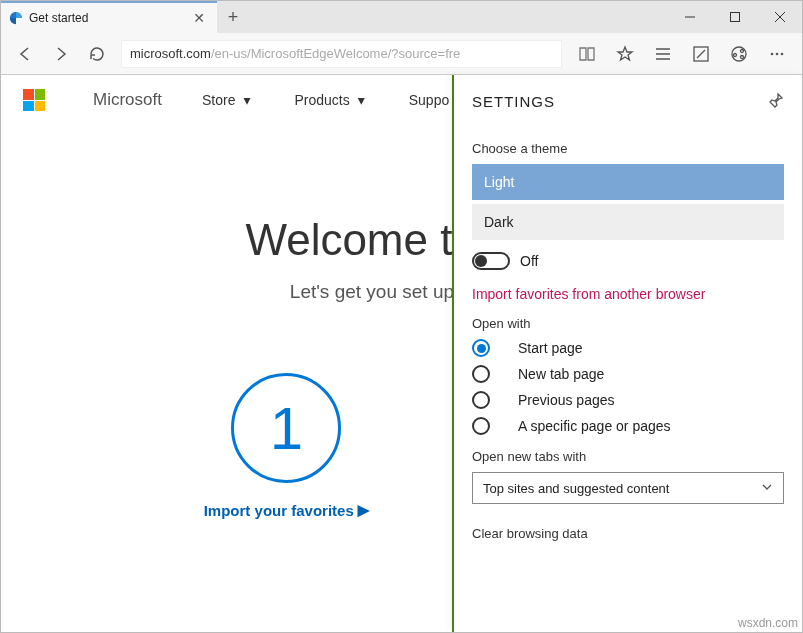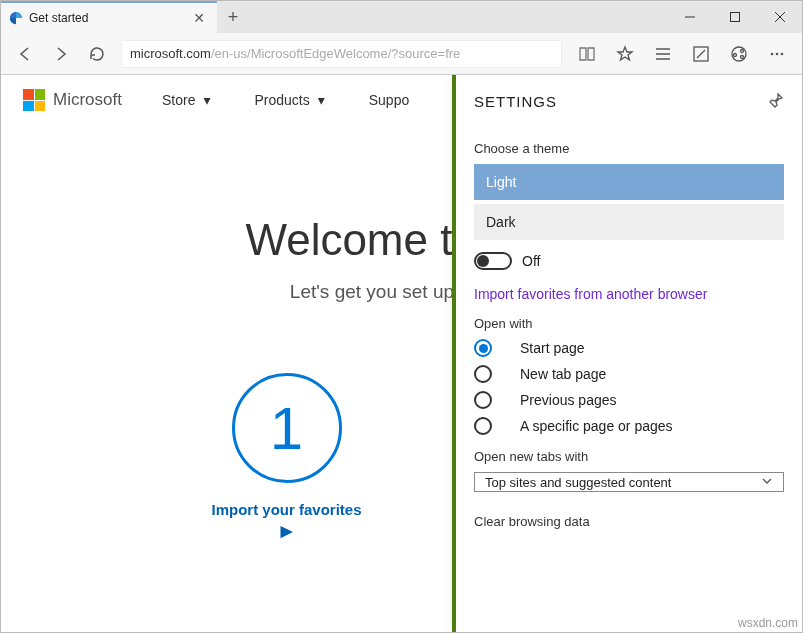--- a/index.html
+++ b/index.html
@@ -18,52 +18,52 @@
   .navrow { height: 42px; background: #f7f7f7; display: flex; align-items: center; padding: 0 6px; border-bottom: 1px solid #ccc; }
   .nav-btn { width: 36px; height: 36px; display: flex; align-items: center; justify-content: center; color: #555; }
   .url { flex: 1; height: 28px; background: #fff; border: 1px solid #eee; display: flex; align-items: center; padding: 0 8px; font-size: 13px; color: #777; margin: 0 6px; overflow: hidden; white-space: nowrap; }
   .url .dim { color: #aaa; }
   .toolbar-right { display: flex; }
   .toolbar-right .nav-btn { width: 38px; }
 
   
   .page { position: absolute; top: 74px; left: 0; right: 0; bottom: 0; background: #fff; }
   .ms-header { height: 50px; display: flex; align-items: center; padding: 0 22px; }
-  .ms-logo { display: flex; align-items: center; font-size: 17px; color: #555; }
+  .ms-logo { display: flex; align-items: center; font-size: 17px; color: #555; gap: 40px; }
   .ms-logo-sq { width: 22px; height: 22px; margin-right: 8px; display: grid; grid-template: 1fr 1fr / 1fr 1fr; gap: 1px; }
   .ms-logo-sq span:nth-child(1){background:#f25022;} .ms-logo-sq span:nth-child(2){background:#7fba00;}
   .ms-logo-sq span:nth-child(3){background:#00a4ef;} .ms-logo-sq span:nth-child(4){background:#ffb900;}
   .ms-nav { display: flex; margin-left: 40px; gap: 44px; font-size: 14px; color: #333; }
   .ms-nav .item { display: flex; align-items: center; gap: 8px; }
 
   .hero { text-align: center; margin-top: 90px; }
   .hero h1 { font-weight: 300; font-size: 44px; color: #333; }
   .hero p { font-weight: 300; font-size: 19px; color: #555; margin-top: 16px; }
 
   .circles { display: flex; justify-content: center; gap: 120px; margin-top: 70px; }
   .step { text-align: center; }
   .circle { width: 110px; height: 110px; border: 3px solid #0078d7; border-radius: 50%; display: flex; align-items: center; justify-content: center; font-size: 60px; color: #0078d7; font-weight: 300; margin: 0 auto; }
-  .step-label { color: #0061b1; font-weight: 600; font-size: 15px; margin-top: 18px; display: flex; align-items: center; justify-content: center; gap: 4px; flex-direction: column; }
-
-  
-  .settings { position: absolute; top: 74px; right: 0; width: 350px; bottom: 0; background: #fff; border-left: 4px solid #4d7c0f; padding: 0 18px 14px 18px; font-size: 14px; color: #222; overflow: hidden; box-shadow: -2px 0 8px rgba(0,0,0,0.05); }
+  .step-label { color: #0061b1; font-weight: 600; font-size: 15px; margin-top: 18px; display: flex; align-items: center; justify-content: center; gap: 4px; }
+
+  
+  .settings { position: absolute; top: 74px; right: 0; width: 350px; bottom: 0; background: #fff; border-left: 2px solid #4d7c0f; padding: 0 18px 14px 18px; font-size: 14px; color: #222; overflow: hidden; box-shadow: -2px 0 8px rgba(0,0,0,0.05); }
   .settings-hd { display: flex; align-items: center; justify-content: space-between; height: 52px; border-bottom: 0; }
   .settings-hd h2 { font-size: 15px; font-weight: 400; letter-spacing: 1px; }
   .section-label { font-size: 13px; color: #333; margin-top: 14px; margin-bottom: 8px; }
   .theme-opt { padding: 10px 12px; background: #eee; margin-bottom: 4px; }
   .theme-opt.selected { background: #7aa6d6; color: #fff; }
   .toggle-row { display: flex; align-items: center; gap: 10px; margin-top: 12px; }
   .toggle { width: 38px; height: 18px; border: 2px solid #333; border-radius: 10px; position: relative; }
   .toggle::after { content: ""; position: absolute; left: 1px; top: 1px; width: 12px; height: 12px; background: #333; border-radius: 50%; }
-  .link { color: #6d28d9; margin-top: 16px; display: block; }
+  .link { color: #be185d; margin-top: 16px; display: block; }
   .radio-row { display: flex; align-items: center; gap: 28px; margin: 8px 0; }
   .radio { width: 18px; height: 18px; border: 2px solid #333; border-radius: 50%; display: flex; align-items: center; justify-content: center; }
   .radio.checked { border-color: #0078d7; }
   .radio.checked::after { content: ""; width: 9px; height: 9px; background: #0078d7; border-radius: 50%; }
-  .dropdown { border: 1px solid #888; height: 20px; display: flex; align-items: center; justify-content: space-between; padding: 0 10px; margin-top: 4px; font-size: 13px; }
+  .dropdown { border: 1px solid #888; height: 32px; display: flex; align-items: center; justify-content: space-between; padding: 0 10px; margin-top: 4px; font-size: 13px; }
 
   .watermark { position: absolute; right: 4px; bottom: 2px; font-size: 12px; color: #999; }
 </style>
 </head>
 <body>
 
 <div class="titlebar">
   <div class="tab">
     <span class="favicon">
       <svg viewBox="0 0 16 16">

